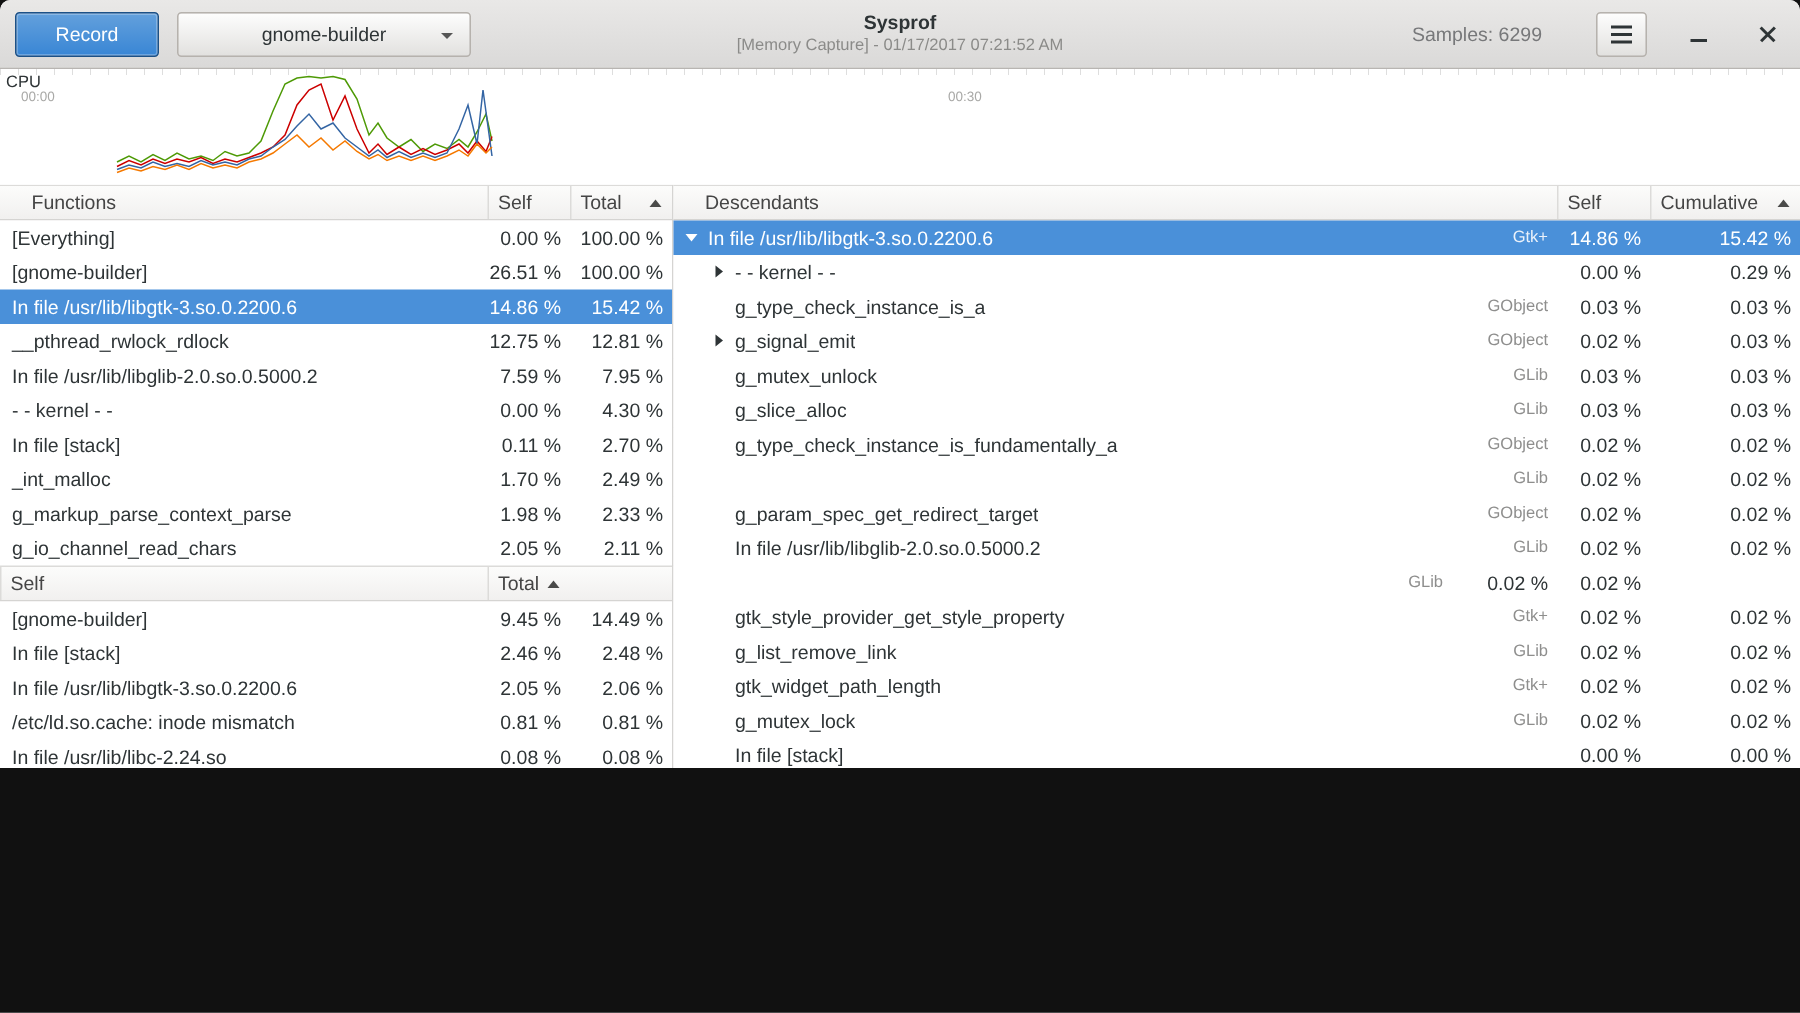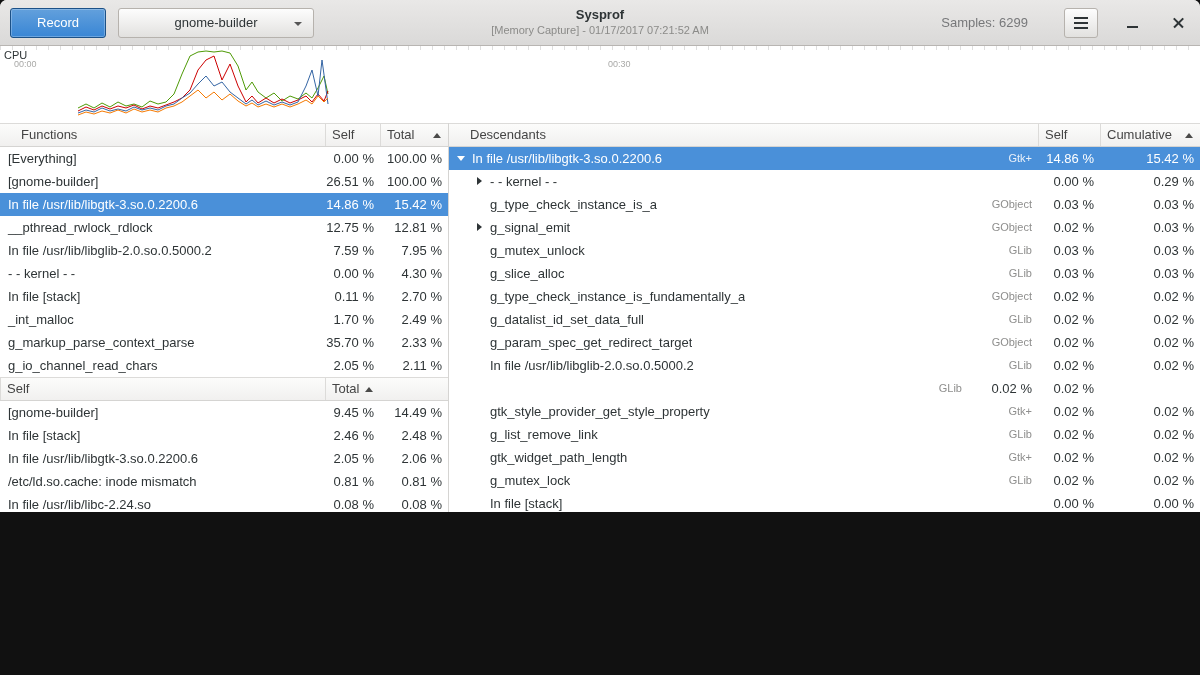--- a/index.html
+++ b/index.html
@@ -28,21 +28,21 @@
   .close-icon::before{transform:rotate(45deg)}
   .close-icon::after{transform:rotate(-45deg)}
 
   
   .cpu{position:relative;flex:0 0 77px;background:#fff}
   .cpu::before{content:"";position:absolute;left:0;top:0;right:0;height:4px;background:repeating-linear-gradient(90deg,#dedede 0 1px,transparent 1px 12px)}
   .cpu svg{position:absolute;left:0;top:0}
   .cpu-label{position:absolute;left:4px;top:3px;font-size:11px;color:#2e3436}
   .tick{position:absolute;top:13px;font-size:9px;color:#a9a9a7}
   .t0{left:14px}
-  .t30{left:608px}
+  .t30{left:632px}
 
   
   .panes{flex:1;display:flex;align-items:stretch;overflow:hidden}
   .pane{display:flex;flex-direction:column}
   .pane.left{flex:0 0 448px;width:448px}
   .pane.right{flex:1;border-left:1px solid #d5d4d2}
   .thead{display:grid;height:24px;flex:0 0 24px;background:linear-gradient(#fcfcfb,#f1f0ef);border-top:1px solid #dcdbd9;border-bottom:1px solid #d5d4d2;font-size:13px;color:#454545}
   .lgrid{grid-template-columns:325px 55px 68px}
   .rgrid-h{grid-template-columns:1fr 62px 100px}
   .hcell{padding:0 6px;line-height:22px;white-space:nowrap;overflow:hidden}
@@ -155,21 +155,21 @@
     <span class="num">0.11 %</span>
     <span class="num">2.70 %</span>
   </div>
           <div class="row lrow lvl0">
     <span class="name">_int_malloc</span>
     <span class="num">1.70 %</span>
     <span class="num">2.49 %</span>
   </div>
           <div class="row lrow lvl0">
     <span class="name">g_markup_parse_context_parse</span>
-    <span class="num">35.70 %</span>
+    <span class="num">1.98 %</span>
     <span class="num">2.33 %</span>
   </div>
           <div class="row lrow lvl0">
     <span class="name">g_io_channel_read_chars</span>
     <span class="num">2.05 %</span>
     <span class="num">2.11 %</span>
   </div>
         </div>
 
       <div class="thead lgrid">
@@ -282,21 +282,20 @@
       <span class="expander"></span>
       <span class="dlabel">g_type_check_instance_is_fundamentally_a</span>
     </span>
     <span class="dcat">GObject</span>
     <span class="num">0.02 %</span>
     <span class="num">0.02 %</span>
   </div>
           <div class="row drow lvl1">
     <span class="dname">
       <span class="expander"></span>
-      <span class="dlabel">g_datalist_id_set_data_full</span>
     </span>
     <span class="dcat">GLib</span>
     <span class="num">0.02 %</span>
     <span class="num">0.02 %</span>
   </div>
           <div class="row drow lvl1">
     <span class="dname">
       <span class="expander"></span>
       <span class="dlabel">g_param_spec_get_redirect_target</span>
     </span>

